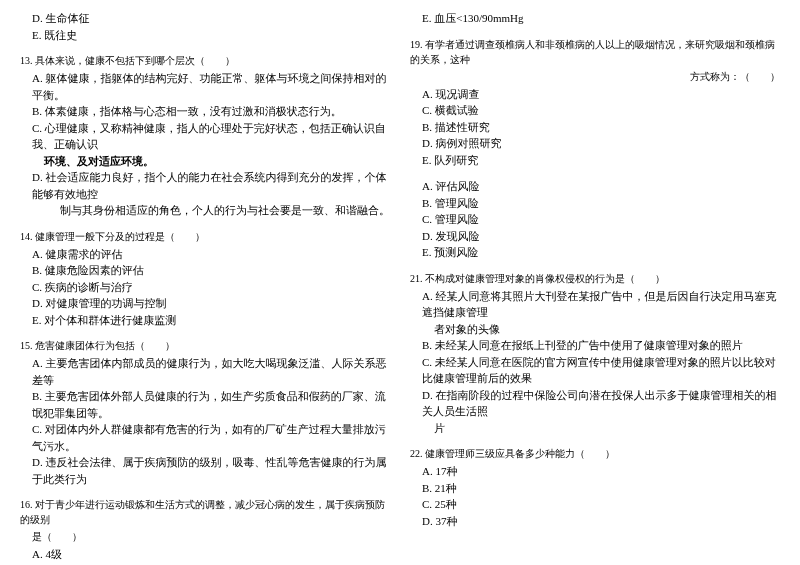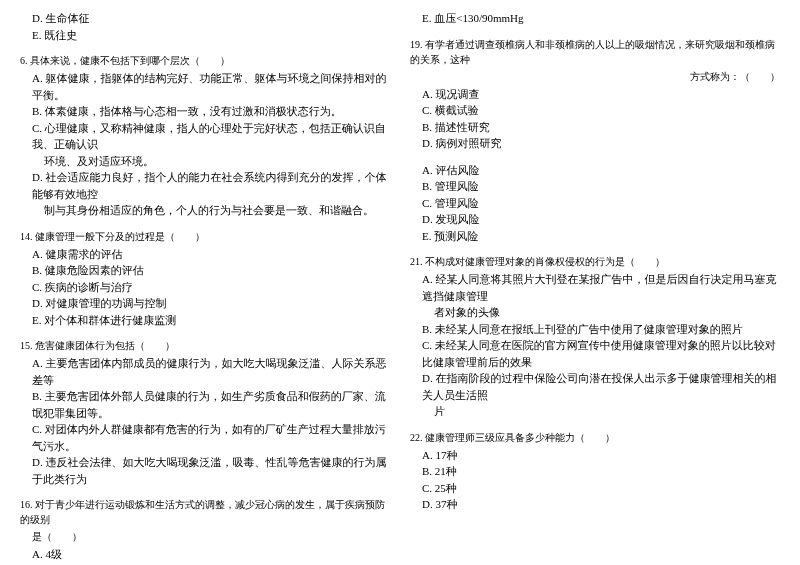--- a/index.html
+++ b/index.html
@@ -54,44 +54,44 @@
   <div class="columns">
 
     <div class="column">
 
       <div class="question-block">
         <div class="option">D. 生命体征</div>
         <div class="option">E. 既往史</div>
       </div>
 
       <div class="question-block">
-        <div class="question-title">6. 具体来说，健康不包括下到哪个层次（　　）</div>
+        <div class="question-title">13. 具体来说，健康不包括下到哪个层次（　　）</div>
         <div class="option">A. 躯体健康，指躯体的结构完好、功能正常、躯体与环境之间保持相对的平衡。</div>
         <div class="option">B. 体素健康，指体格与心态相一致，没有过激和消极状态行为。</div>
         <div class="option">C. 心理健康，又称精神健康，指人的心理处于完好状态，包括正确认识自我、正确认识</div>
-        <div class="option" style="padding-left:24px;">环境、及对适应环境。</div>
+        <div class="option" style="padding-left:24px;font-weight:bold;">环境、及对适应环境。</div>
         <div class="option">D. 社会适应能力良好，指个人的能力在社会系统内得到充分的发挥，个体能够有效地控</div>
-        <div class="option" style="padding-left:24px;">制与其身份相适应的角色，个人的行为与社会要是一致、和谐融合。</div>
+        <div class="option" style="padding-left:24px;text-align:right;">制与其身份相适应的角色，个人的行为与社会要是一致、和谐融合。</div>
       </div>
 
       <div class="question-block">
         <div class="question-title">14. 健康管理一般下分及的过程是（　　）</div>
         <div class="option">A. 健康需求的评估</div>
         <div class="option">B. 健康危险因素的评估</div>
         <div class="option">C. 疾病的诊断与治疗</div>
         <div class="option">D. 对健康管理的功调与控制</div>
         <div class="option">E. 对个体和群体进行健康监测</div>
       </div>
 
       <div class="question-block">
         <div class="question-title">15. 危害健康团体行为包括（　　）</div>
         <div class="option">A. 主要危害团体内部成员的健康行为，如大吃大喝现象泛滥、人际关系恶差等</div>
         <div class="option">B. 主要危害团体外部人员健康的行为，如生产劣质食品和假药的厂家、流氓犯罪集团等。</div>
         <div class="option">C. 对团体内外人群健康都有危害的行为，如有的厂矿生产过程大量排放污气污水。</div>
-        <div class="option">D. 违反社会法律、如大吃大喝现象泛滥，吸毒、性乱等危害健康的行为属于此类行为</div>
+        <div class="option">D. 违反社会法律、属于疾病预防的级别，吸毒、性乱等危害健康的行为属于此类行为</div>
       </div>
 
       <div class="question-block">
         <div class="question-title">16. 对于青少年进行运动锻炼和生活方式的调整，减少冠心病的发生，属于疾病预防的级别</div>
         <div class="question-title" style="padding-left:12px;">是（　　）</div>
         <div class="option">A. 4级</div>
 
       </div>
 
     </div>
@@ -102,20 +102,21 @@
         <div class="option">E. 血压&lt;130/90mmHg</div>
       </div>
 
       <div class="question-block">
         <div class="question-title">19. 有学者通过调查颈椎病人和非颈椎病的人以上的吸烟情况，来研究吸烟和颈椎病的关系，这种</div>
         <div class="question-title" style="padding-left:12px;text-align:right;">方式称为：（　　）</div>
         <div class="option">A. 现况调查</div>
         <div class="option">C. 横截试验</div>
         <div class="option">B. 描述性研究</div>
         <div class="option">D. 病例对照研究</div>
+        <div class="option">E. 队列研究</div>
       </div>
 
       <div class="question-block">
         <div class="option">A. 评估风险</div>
         <div class="option">B. 管理风险</div>
         <div class="option">C. 管理风险</div>
         <div class="option">D. 发现风险</div>
         <div class="option">E. 预测风险</div>
       </div>
 

